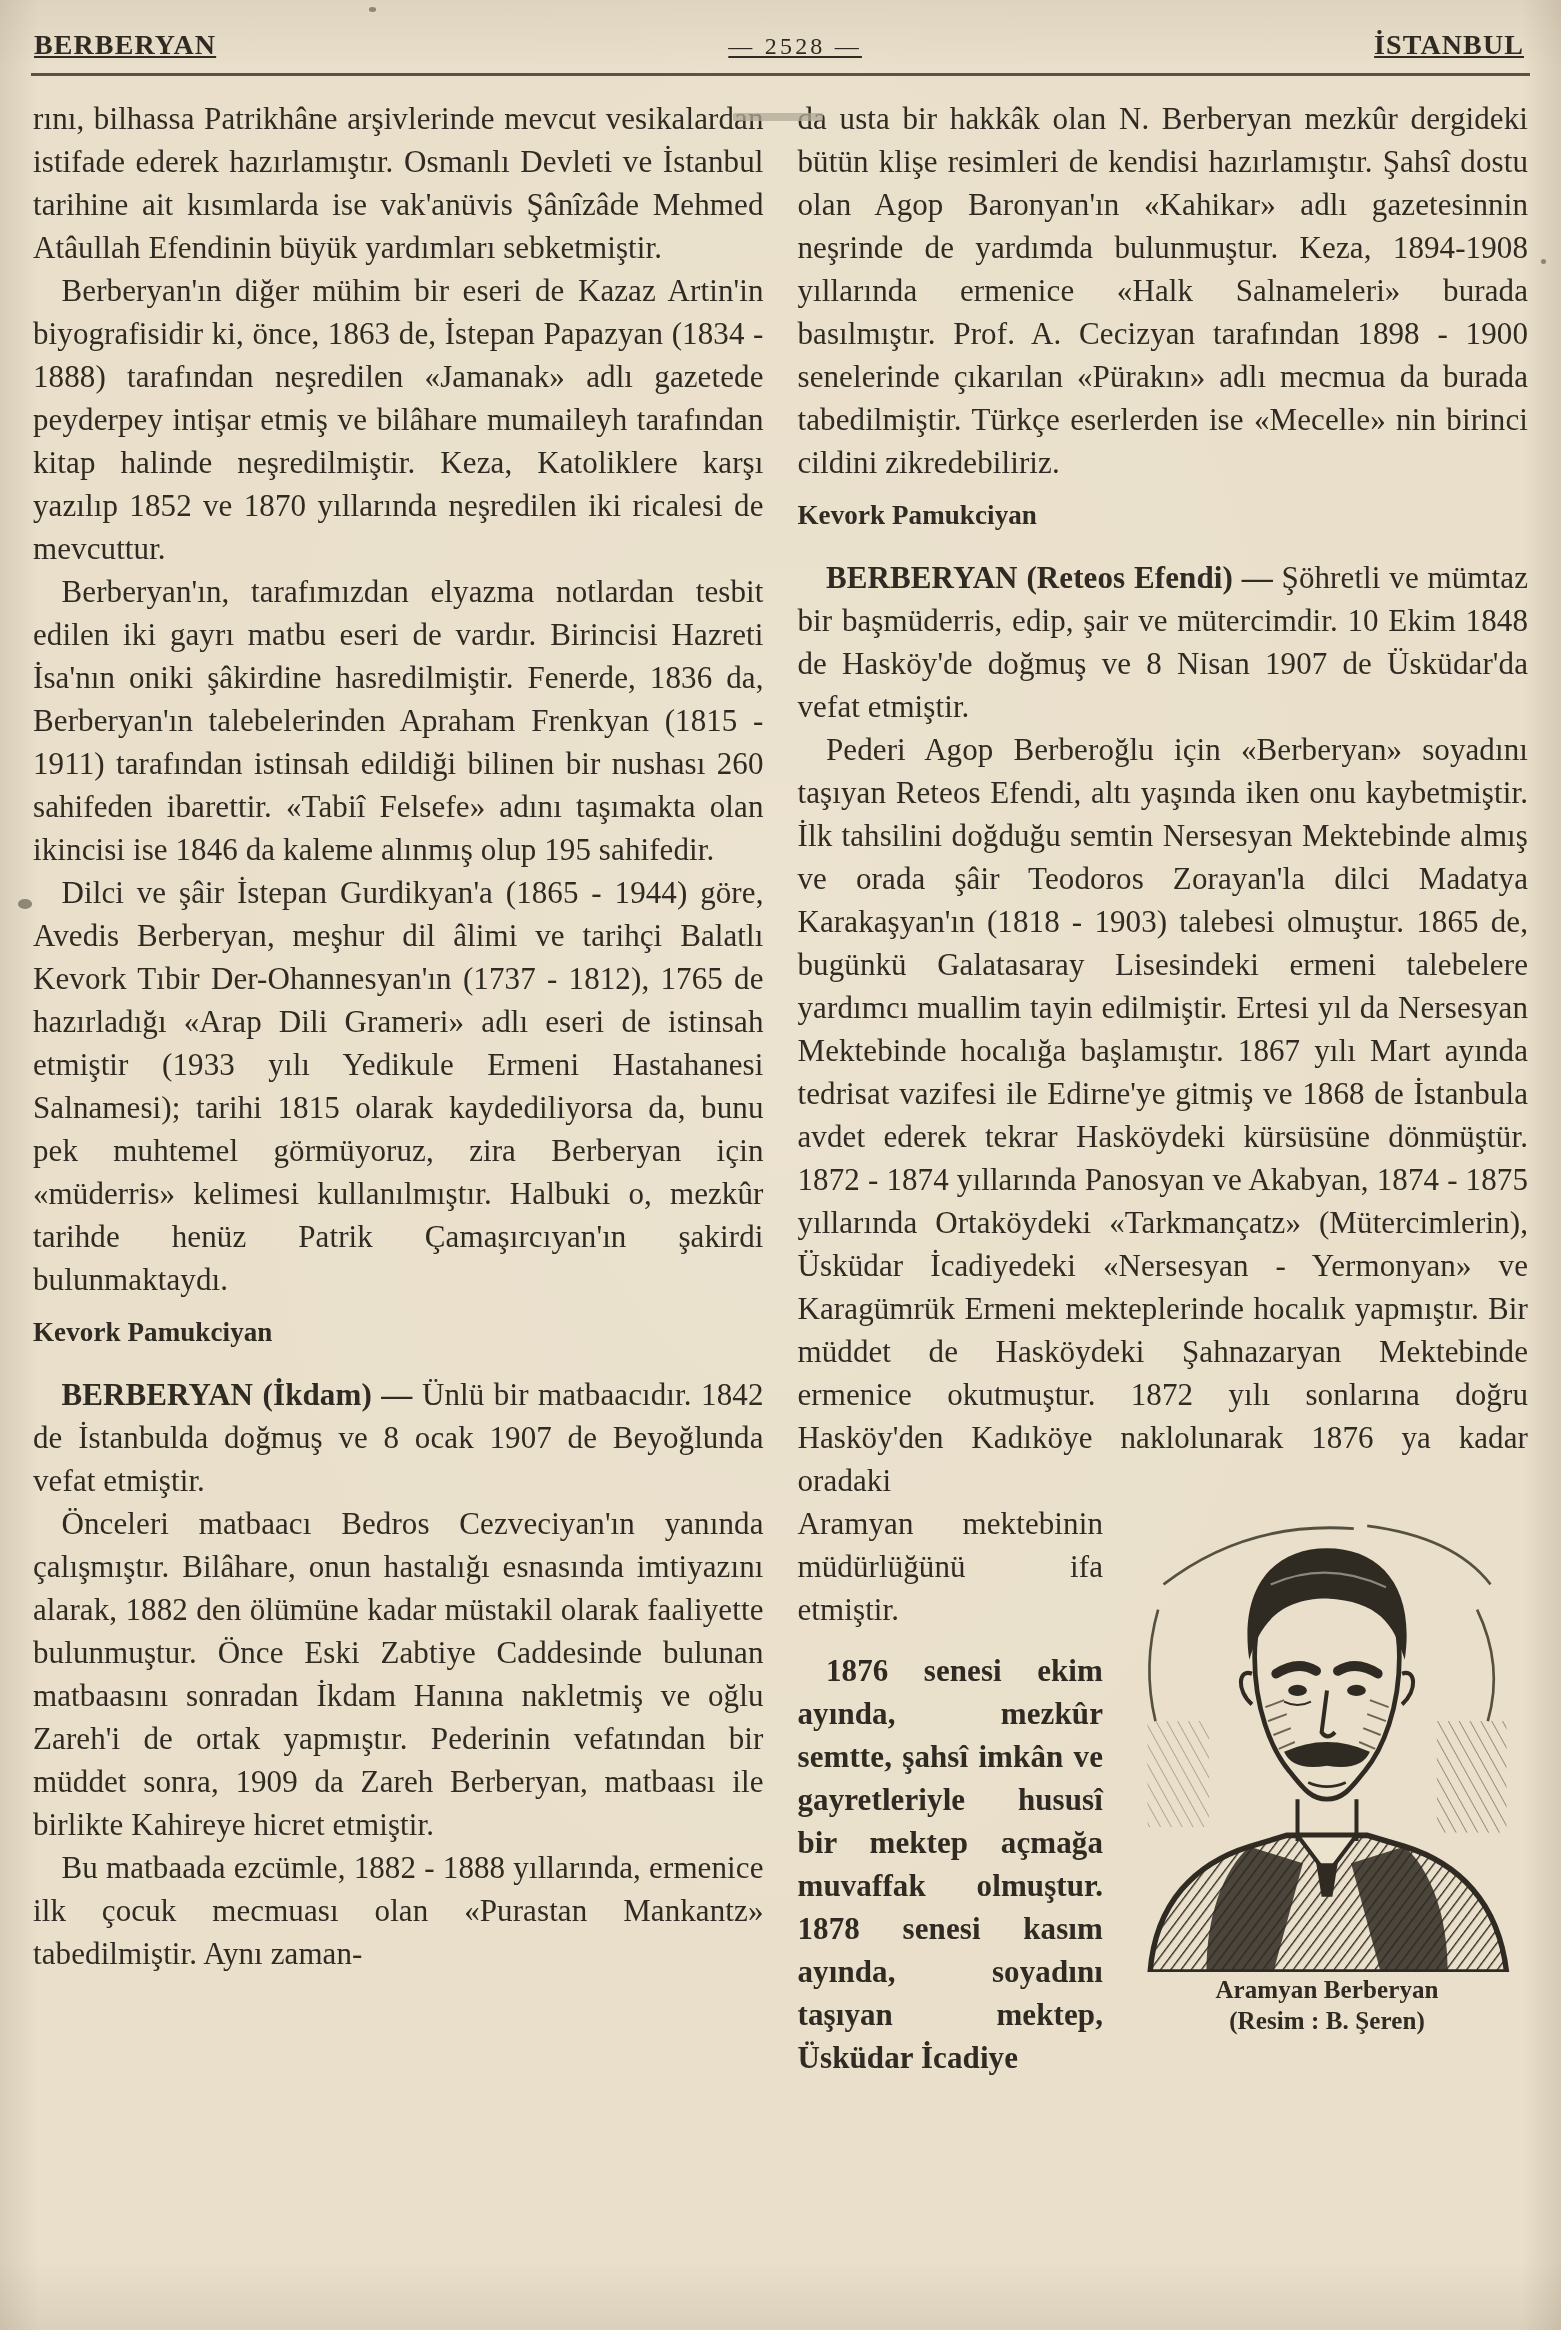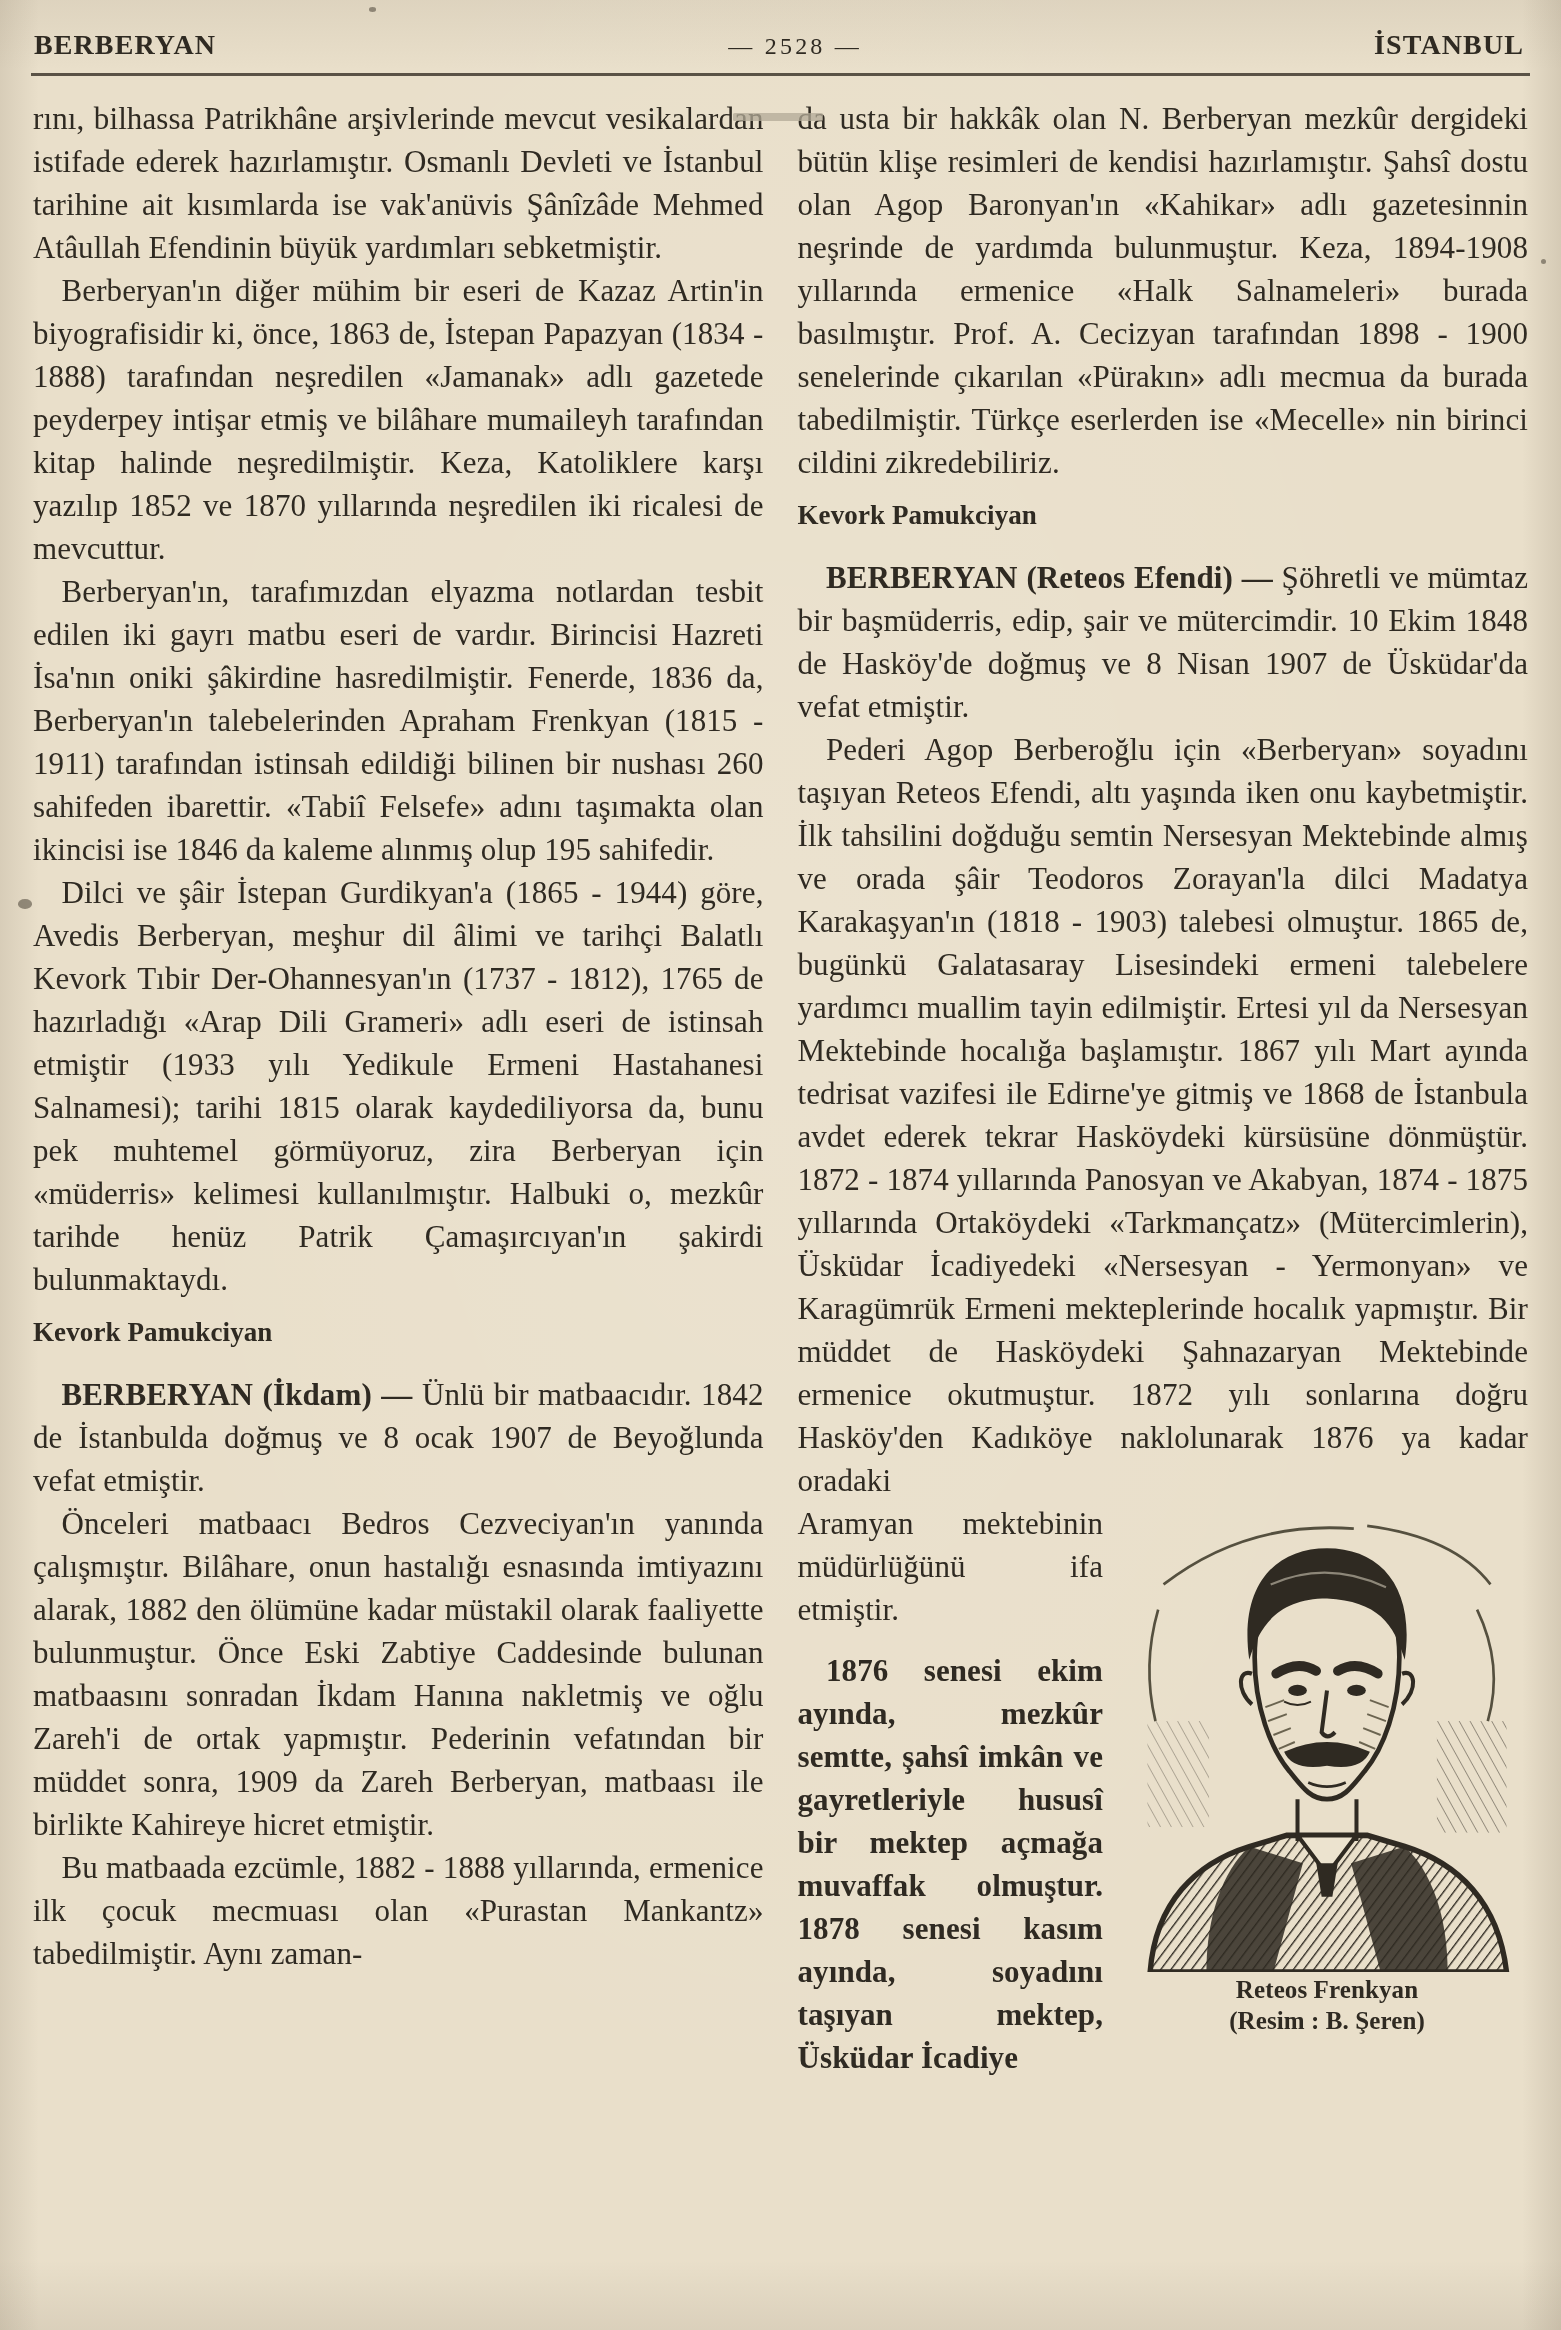--- a/index.html
+++ b/index.html
@@ -19,21 +19,21 @@
       radial-gradient(ellipse at 50% 42%, rgba(255,255,255,0.10), rgba(255,255,255,0) 62%),
       linear-gradient(90deg, rgba(90,75,55,0.12), rgba(0,0,0,0) 2.5%, rgba(0,0,0,0) 97.5%, rgba(90,75,55,0.14)),
       linear-gradient(180deg, rgba(90,75,55,0.08), rgba(0,0,0,0) 3%, rgba(0,0,0,0) 97%, rgba(90,75,55,0.10)),
       var(--paper);
     font-family:"Liberation Serif","DejaVu Serif",serif;
     overflow:hidden;
   }
   .page-header{
     display:flex;justify-content:space-between;align-items:baseline;
     padding:28.5px 37px 0 34px;
-    font-weight:700;font-size:28px;letter-spacing:1.1px;
+    font-weight:700;font-size:28px;letter-spacing:1.1px;text-decoration:underline;
   }
   .hdr-center{font-weight:400;font-size:24px;letter-spacing:3.2px;}
   .header-rule{height:3.2px;background:var(--rule);margin:12.7px 31px 0 31px;opacity:.88;}
   .smudge{
     position:absolute;left:733px;top:113px;width:90px;height:8.4px;
     background:#b2aa97;opacity:.75;border-radius:1.6px;
   }
   .speck{position:absolute;background:#4a4436;border-radius:50%;opacity:.55;}
   .speck.s1{left:18px;top:899px;width:13.7px;height:9.5px;}
   .speck.s2{left:1541px;top:259px;width:5.3px;height:5.3px;}
@@ -162,21 +162,21 @@
               <path d="M196,140 l-14,-5"></path>
                 <path d="M194,150 l-14,-5"></path>
               <path d="M190,160 l-13,-5"></path>
                 <path d="M186,170 l-12,-5"></path>
             </g>
 
             <rect x="232" y="150" width="52" height="80" fill="url(#ht2)" opacity="0.5"></rect>
             <rect x="16" y="150" width="46" height="76" fill="url(#ht2)" opacity="0.35"></rect>
           </svg>
           <figcaption>
-            <div>Reteos Frenkyan</div>
+            <div>Aramyan Berberyan</div>
             <div>(Resim : B. Şeren)</div>
           </figcaption>
         </figure>
         <p class="body-para">Aramyan mektebinin müdürlüğünü ifa etmiştir.</p>
         <p class="body-para indent para-mektep">1876 senesi ekim ayında, mezkûr semtte, şahsî imkân ve gayretleriyle hususî bir mektep açmağa muvaffak olmuştur. 1878 senesi kasım ayında, soyadını taşıyan mektep, Üsküdar İcadiye</p>
       </div>
 
     </div>
   </div>
 </div>

